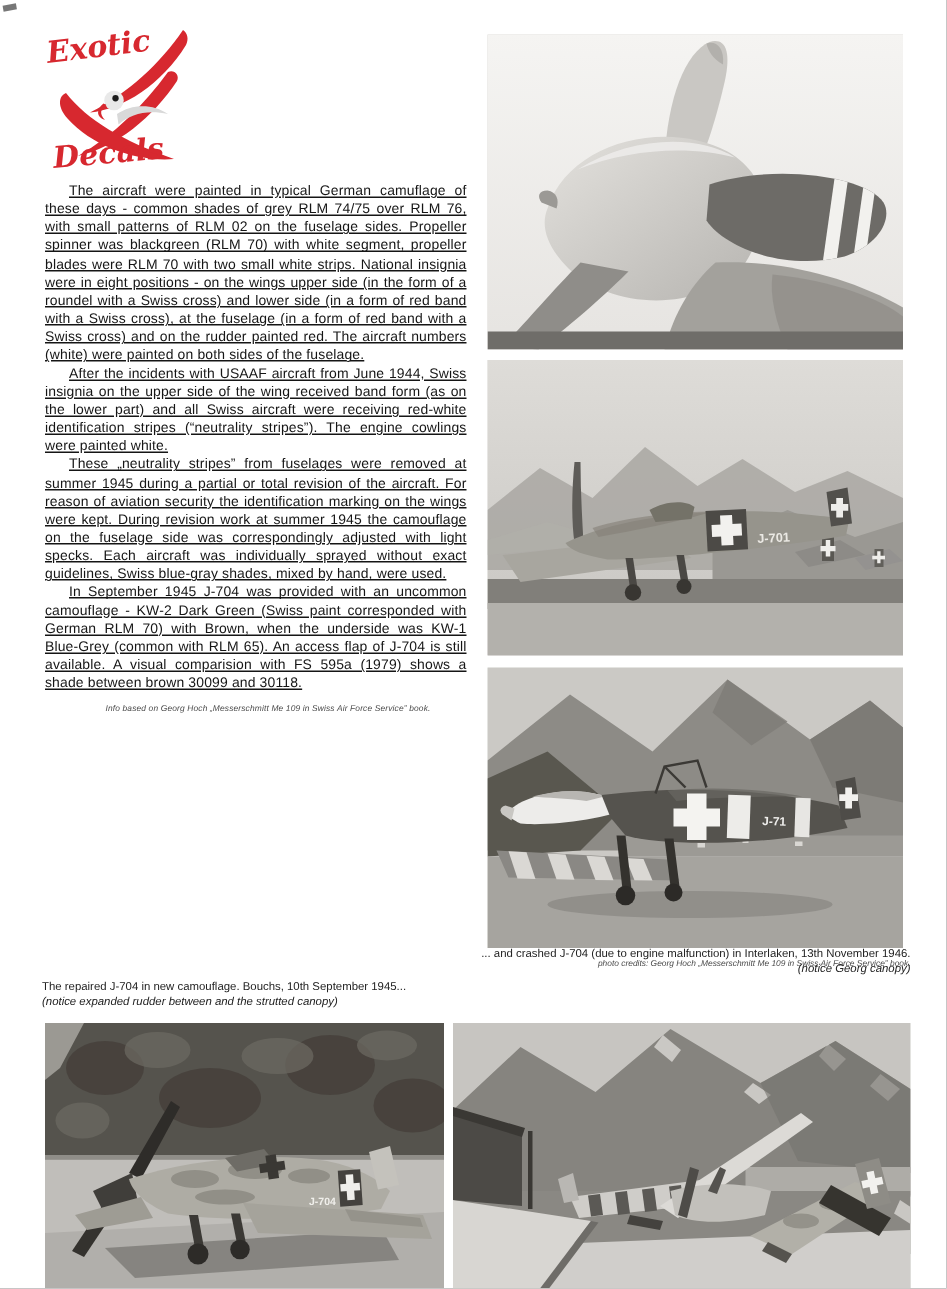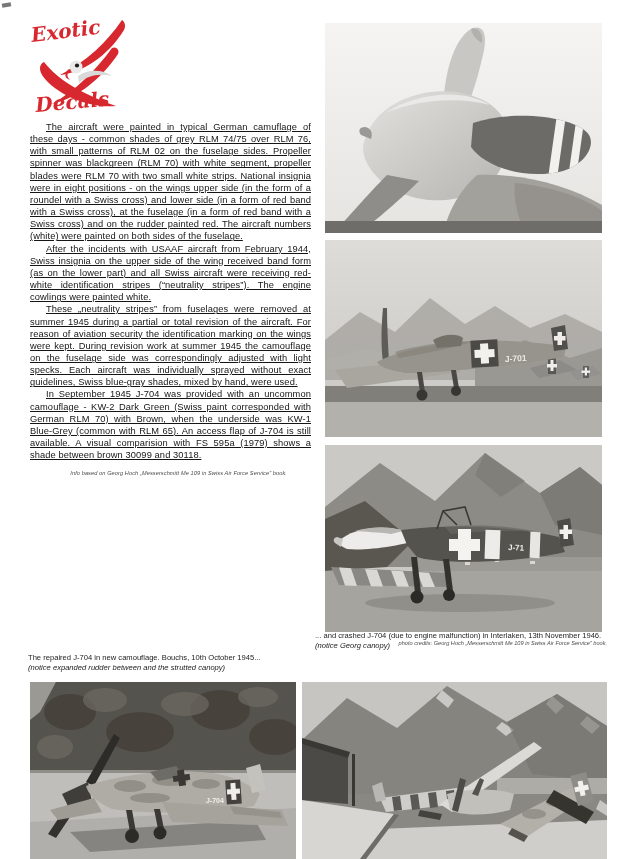--- a/index.html
+++ b/index.html
@@ -20,21 +20,21 @@
   .ph1{left:325px;top:23px;width:277px;height:210px;}
   .ph2{left:325px;top:240px;width:277px;height:197px;}
   .ph3{left:325px;top:445px;width:277px;height:187px;}
   .ph4{left:30px;top:682px;width:266px;height:177px;}
   .ph5{left:302px;top:682px;width:305px;height:177px;}
   .photo svg{display:block;width:100%;height:100%;}
   .photo-credit{left:307px;top:640px;width:300px;text-align:right;font-size:5.6px;
                 font-style:italic;color:#4a4a4a;}
   .caption{font-size:7.6px;line-height:9.7px;color:#222;}
   .cap-left{left:28px;top:653px;width:292px;text-align:left;}
-  .cap-right{left:315px;top:631px;width:292px;text-align:left;}
+  .cap-right{left:315px;top:631px;width:292px;text-align:right;}
   .caption .l2{font-style:italic;}
   .svgtxt{font-family:"Liberation Sans",sans-serif;font-weight:bold;}
 </style>
 </head>
 <body>
 
 <div class="page">
 
   <div class="abs trim"></div>
 
@@ -54,21 +54,21 @@
       <path d="M45,51 C40,55 40,60 46,62 C42,58 43,54 47,52 Z" fill="#d7282f"></path>
 
       <path d="M54,58 C64,51 78,51 88,58 C74,55 63,58 55,65 Z" fill="#d9d9d9"></path>
       <text x="8" y="24" transform="rotate(-7 8 24)" font-family="DejaVu Serif, serif" font-style="italic" font-weight="bold" font-size="20" fill="#d7282f">Exotic</text>
       <text x="12" y="94" transform="rotate(-5 12 94)" font-family="DejaVu Serif, serif" font-style="italic" font-weight="bold" font-size="20" fill="#d7282f">Decals</text>
     </svg>
   </div>
 
   <div class="abs textcol">
     <p>The aircraft were painted in typical German camuflage of these days - common shades of grey RLM 74/75 over RLM 76, with small patterns of RLM 02 on the fuselage sides. Propeller spinner was blackgreen (RLM 70) with white segment, propeller blades were RLM 70 with two small white strips. National insignia were in eight  positions - on the wings upper side (in the form of a roundel with a Swiss cross) and lower side (in a form of red band with a Swiss cross), at the fuselage (in a form of red band with a Swiss cross) and on the rudder painted red. The aircraft numbers (white) were painted on both sides of the fuselage.</p>
-    <p>After the incidents with USAAF aircraft from February 1944, Swiss insignia on the upper side of the wing received band form (as on the lower part) and all Swiss aircraft were receiving red-white identification stripes (“neutrality stripes”). The engine cowlings were painted white.</p>
+    <p>After the incidents with USAAF aircraft from June 1944, Swiss insignia on the upper side of the wing received band form (as on the lower part) and all Swiss aircraft were receiving red-white identification stripes (“neutrality stripes”). The engine cowlings were painted white.</p>
     <p>These „neutrality stripes” from fuselages were removed at summer 1945 during a partial or total revision of the aircraft. For reason of aviation security the identification marking on the wings were kept. During revision work at summer 1945 the camouflage on the fuselage side was correspondingly adjusted with light specks. Each aircraft was individually sprayed without exact guidelines, Swiss blue-gray shades, mixed by hand, were used.</p>
     <p>In September 1945 J-704 was provided with an uncommon camouflage - KW-2 Dark Green (Swiss paint corresponded with German RLM 70) with Brown, when the underside was KW-1 Blue-Grey (common with RLM 65). An access flap of J-704 is still available. A visual comparision with FS 595a (1979) shows a shade between brown 30099 and 30118.</p>
     <div class="info-credit">Info based on Georg Hoch „Messerschmitt Me 109 in Swiss Air Force Service” book.</div>
   </div>
 
   <div class="abs photo ph1">
     <svg viewBox="0 0 277 210">
       <defs>
         <linearGradient id="g1" x1="0" y1="0" x2="0" y2="1">
           <stop offset="0" stop-color="#f5f4f2"></stop>
@@ -208,21 +208,21 @@
         <path d="M118,114 122,146 128,146 124,114 Z" fill="#34322e"></path>
         <circle cx="92" cy="152" r="6.5" fill="#2c2a27"></circle>
         <circle cx="124" cy="150" r="6" fill="#2c2a27"></circle>
       </g>
     </svg>
   </div>
 
   <div class="abs photo-credit">photo credits: Georg Hoch „Messerschmitt Me 109 in Swiss Air Force Service” book.</div>
 
   <div class="abs caption cap-left">
-    <div class="l1">The repaired J-704 in new camouflage. Bouchs, 10th October 1945...</div>
+    <div class="l1">The repaired J-704 in new camouflage. Bouchs, 10th September 1945...</div>
     <div class="l2">(notice expanded rudder between and the strutted canopy)</div>
   </div>
   <div class="abs caption cap-right">
     <div class="l1">... and crashed J-704 (due to engine malfunction) in Interlaken, 13th November 1946.</div>
     <div class="l2">(notice Georg canopy)</div>
   </div>
 
   <div class="abs photo ph4">
     <svg viewBox="0 0 266 177">
       <rect width="266" height="177" fill="#c3c1bd"></rect>

